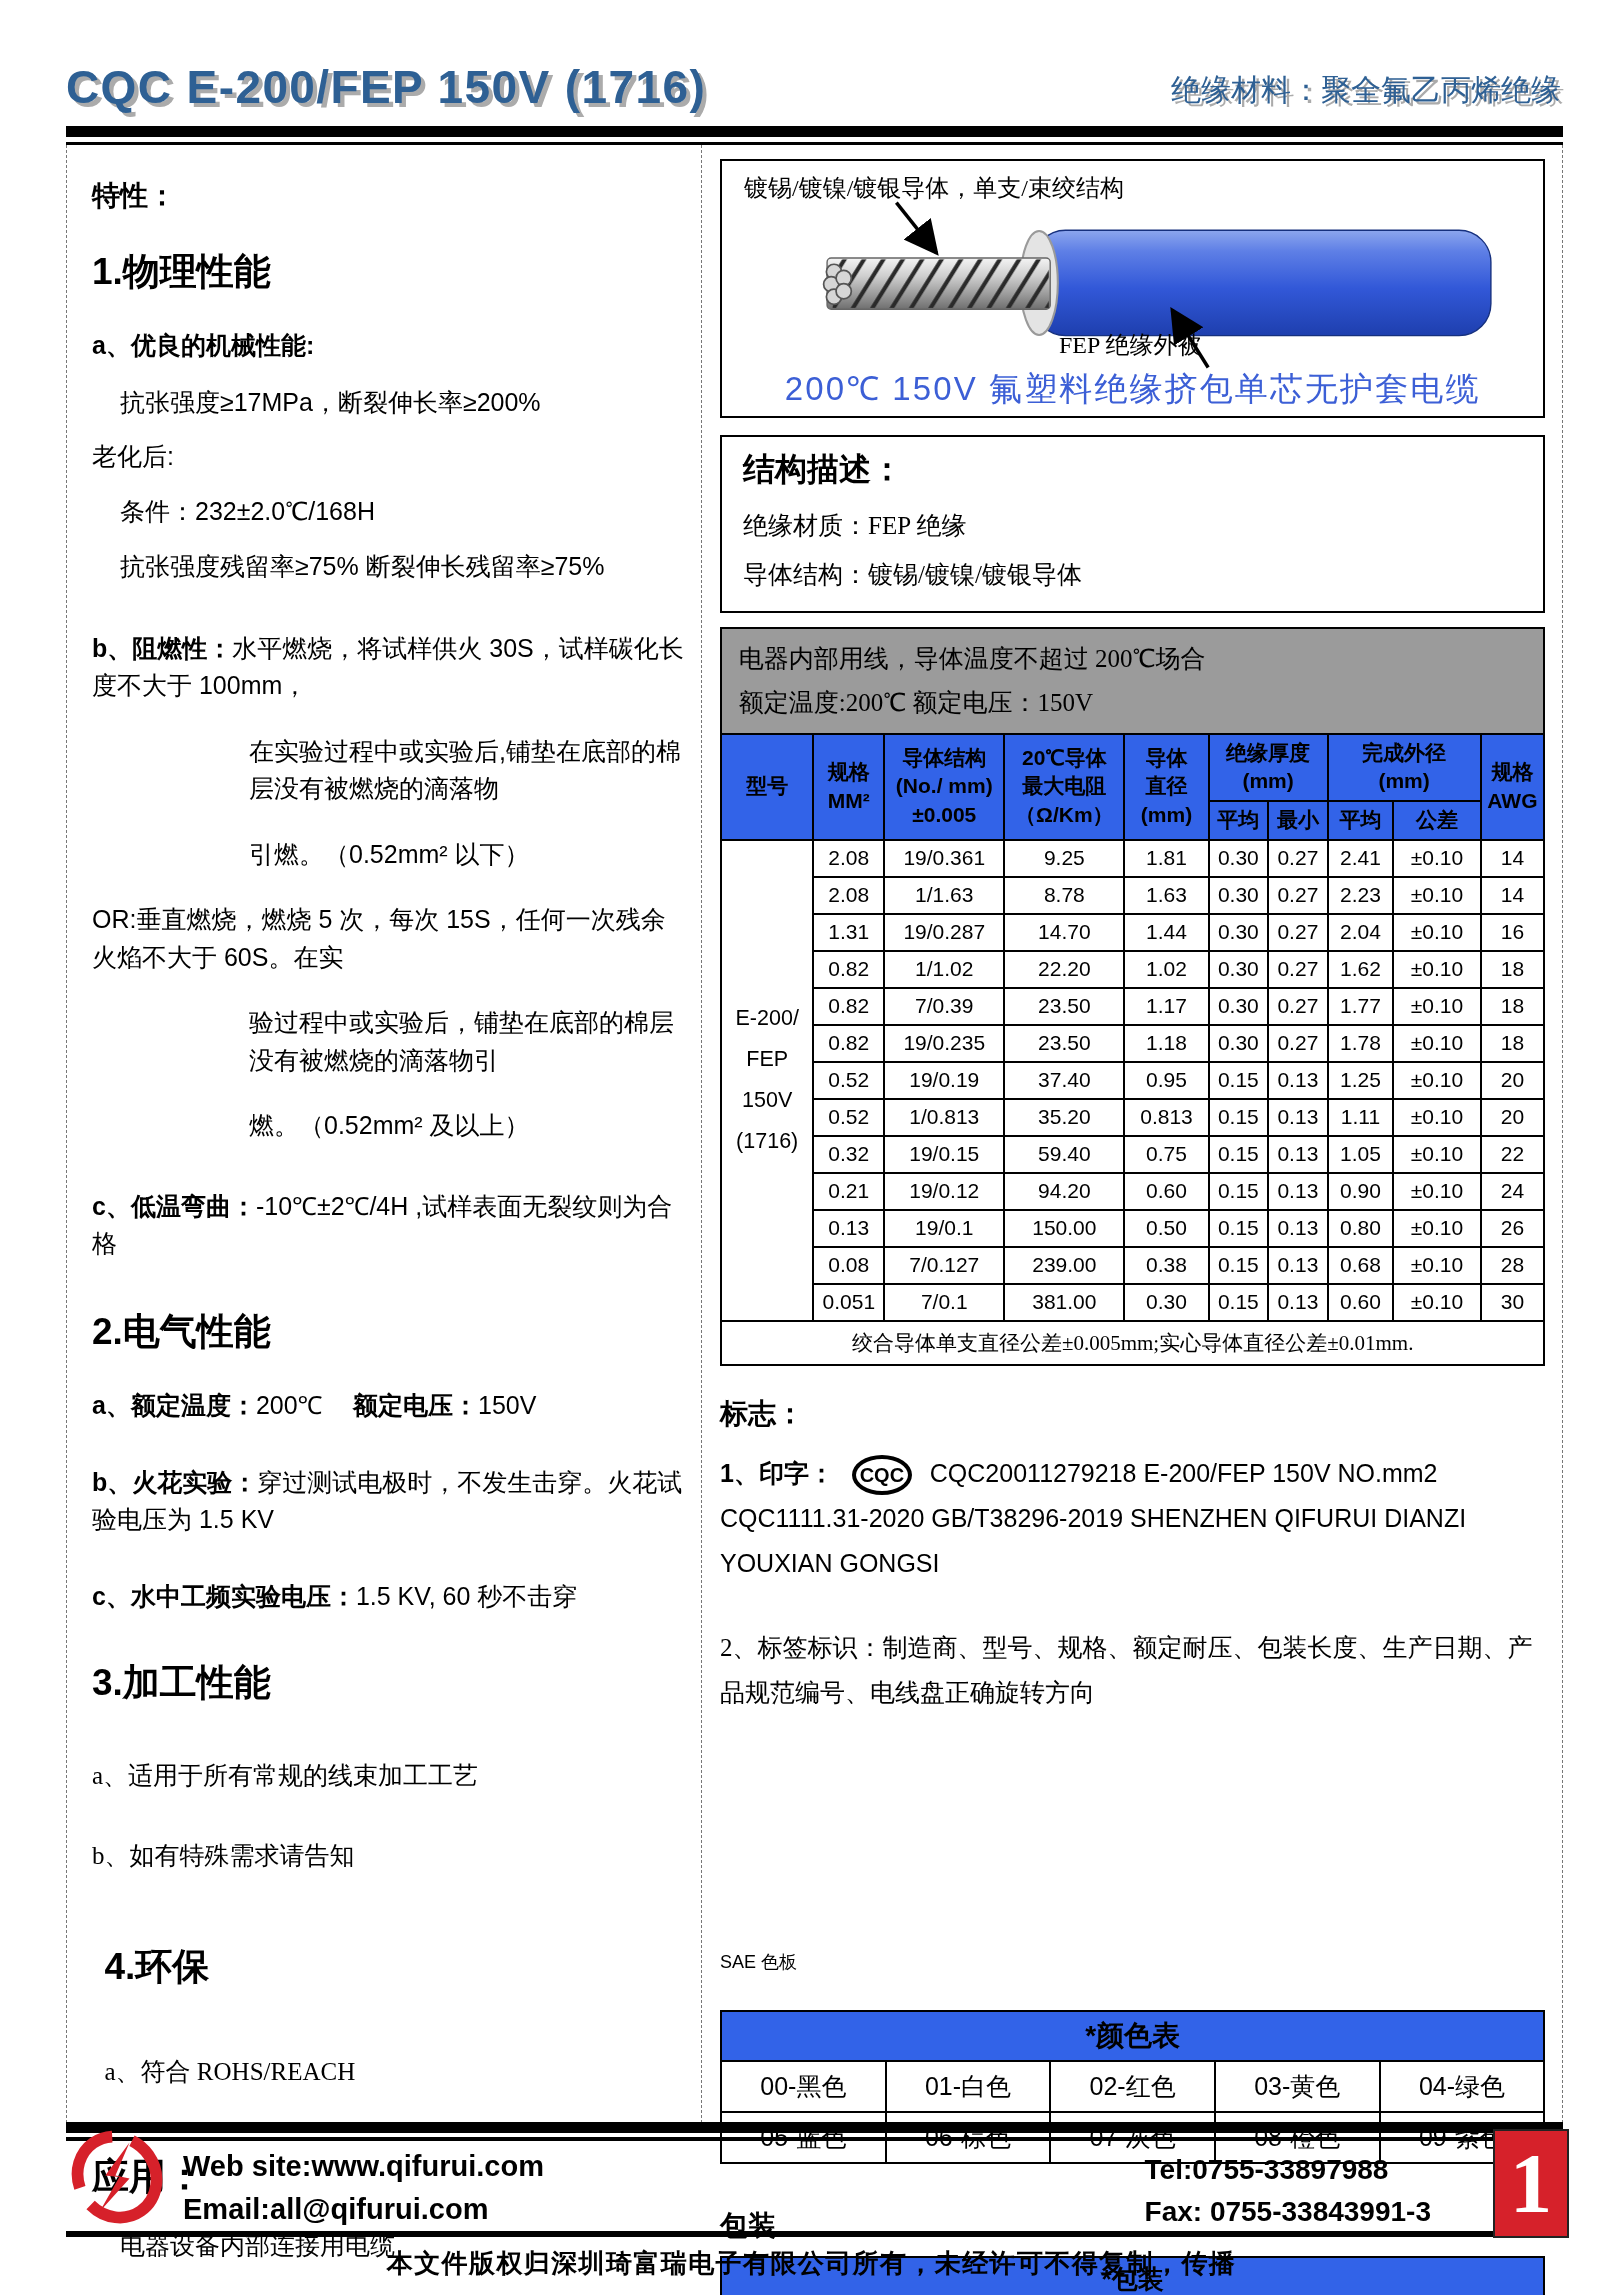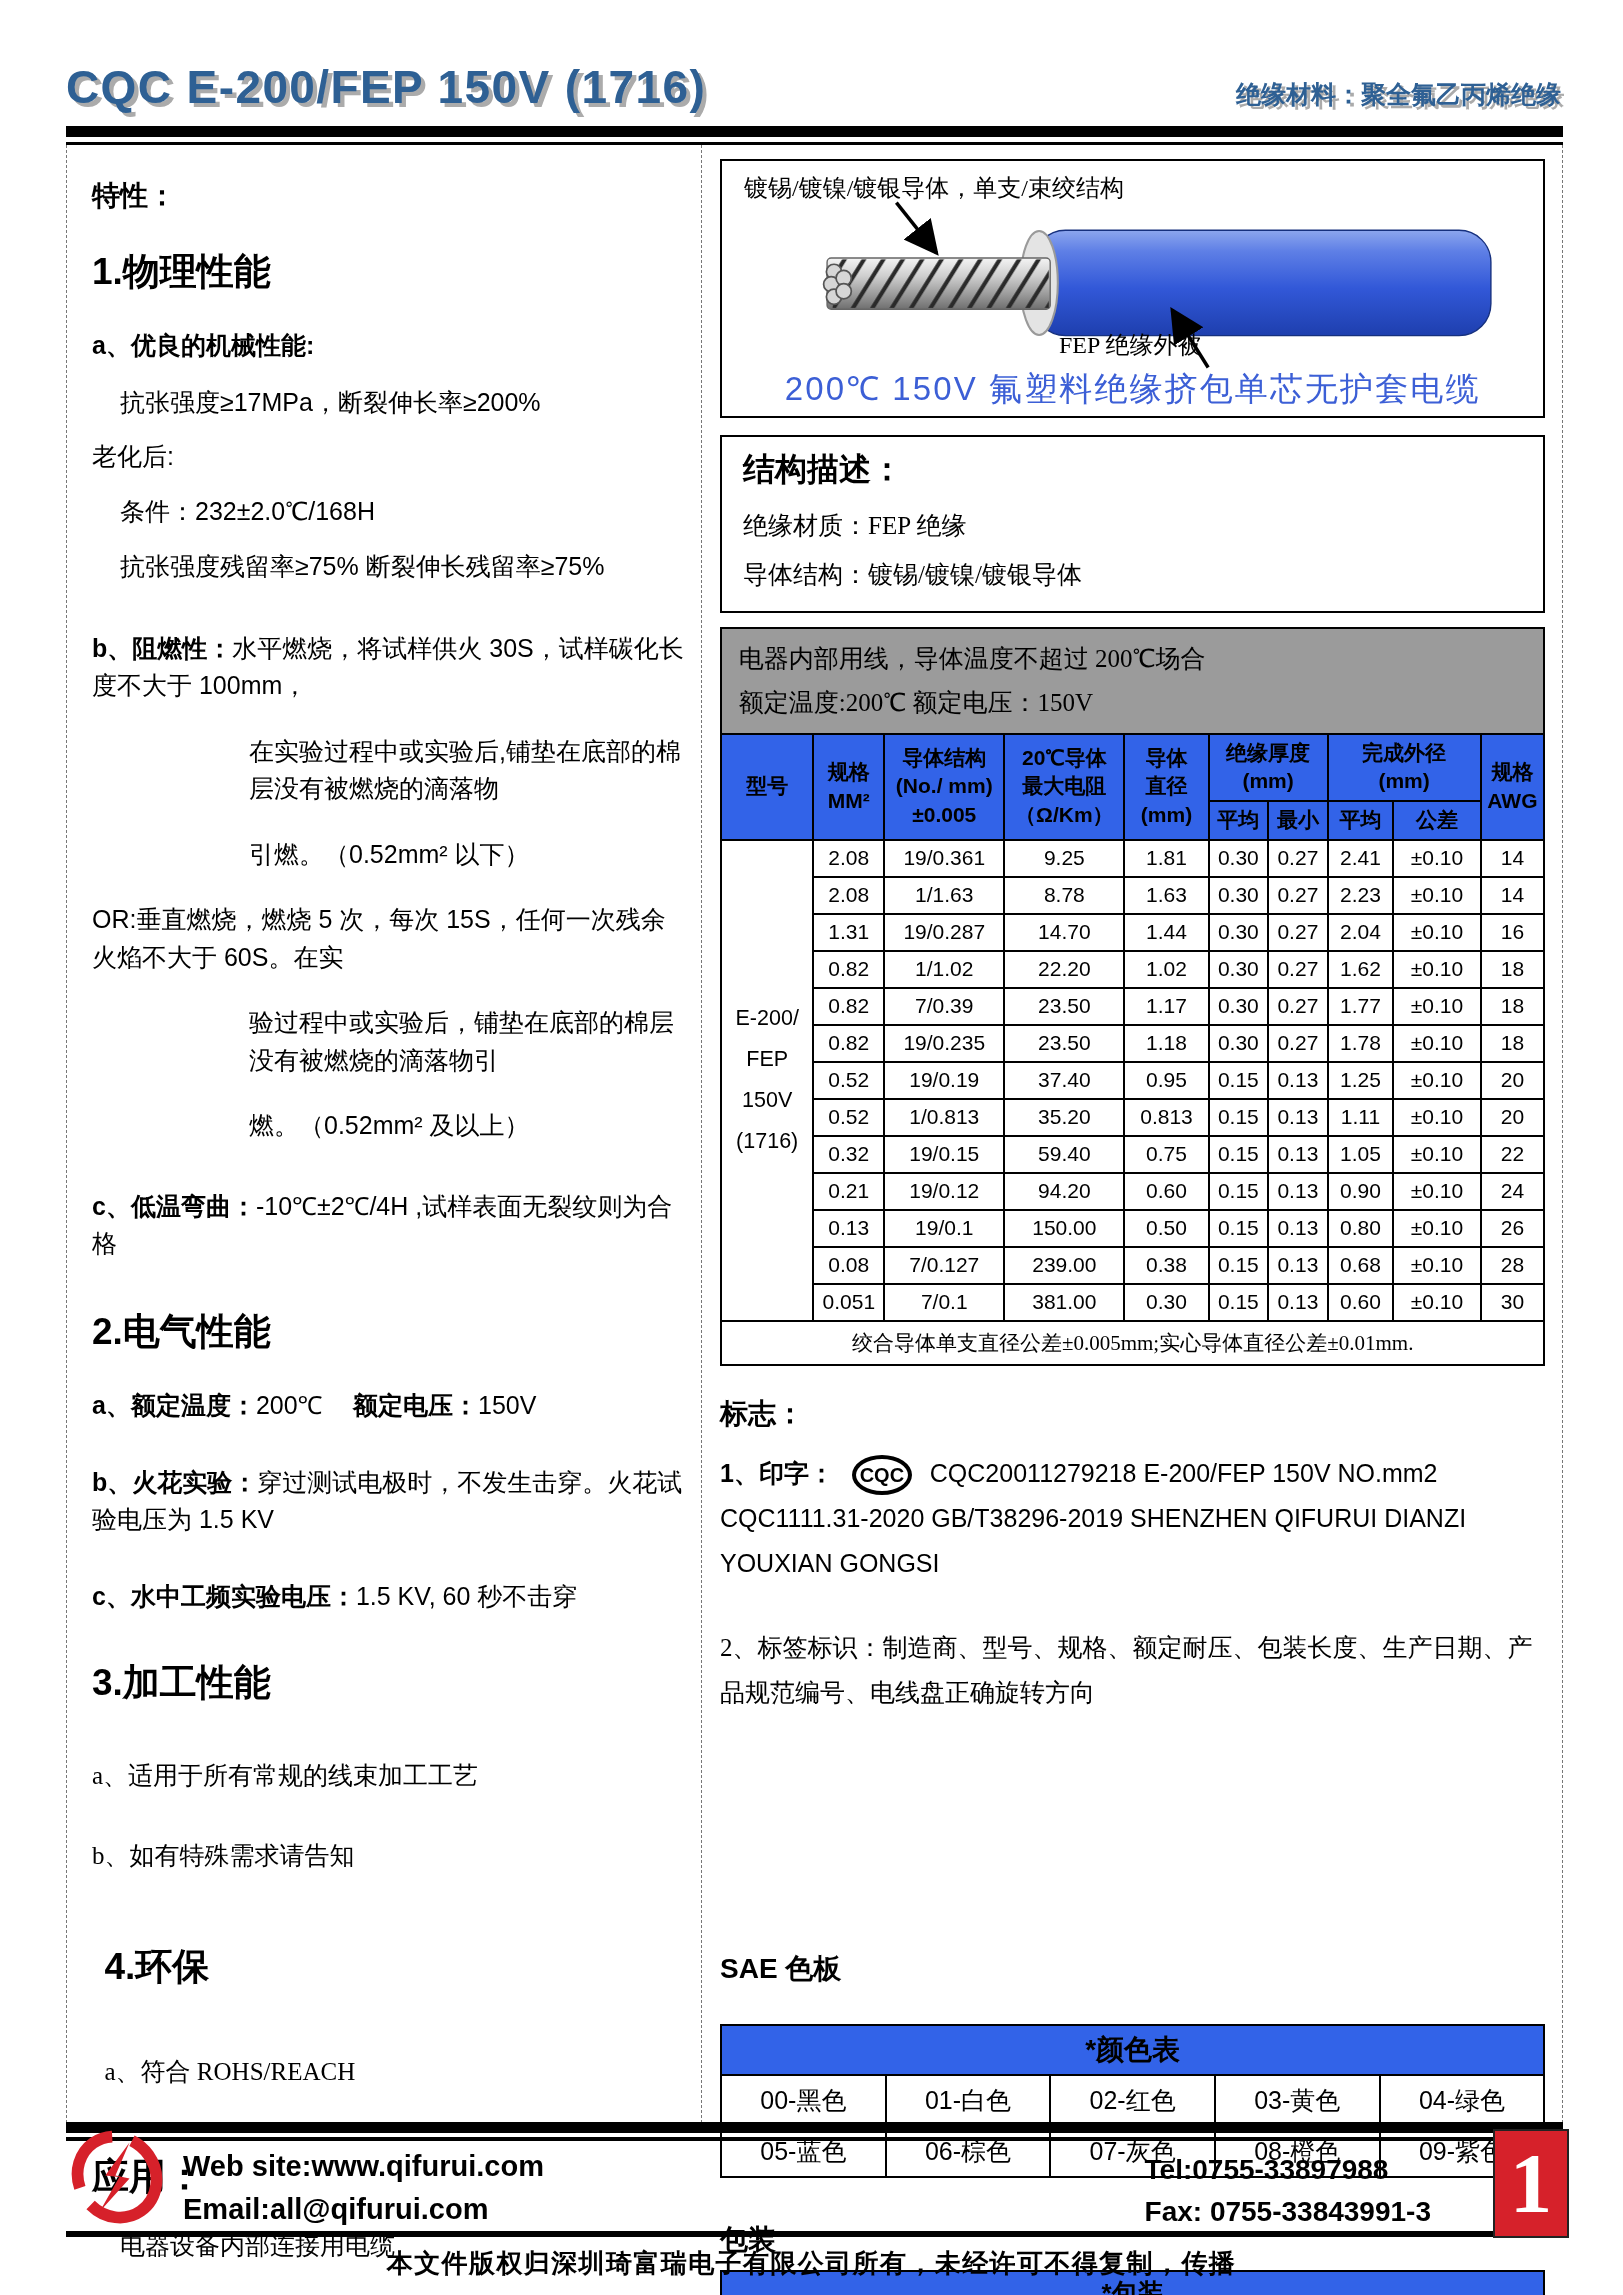--- a/index.html
+++ b/index.html
@@ -1,21 +1,21 @@
 <!DOCTYPE html>
 <html style="--title-blue: #2E6094; --table-blue: #3263E8; --cable-title-blue: #3C5FD6; --change-blue: #1414DC; --brand-red: #D6212A; --note-gray: #9B9B9B; --pkg-note-bg: #DCE4EF;font-size:11px"><head>
 <meta charset="utf-8">
 <style>
   html,body{margin:0;padding:0;background:#e8e8e8;}
   .page{position:relative;width:1623px;height:2295px;background:#fff;margin:0 auto;
         font-family:"Liberation Sans",sans-serif;color:#000;overflow:hidden;}
   
   .hdr{display:flex;justify-content:space-between;align-items:flex-end;padding:60px 62px 4.2px 66px;}
   .hdr-left{font-size:46px;font-weight:bold;color:var(--title-blue);text-shadow:4.2px 3.5px 0 #ababab;letter-spacing:1.4px;}
-  .hdr-right{font-size:25px;font-weight:bold;color:var(--title-blue);text-shadow:3.5px 2.8px 0 #ababab;padding-bottom:2.8px;}
+  .hdr-right{font-size:30px;font-weight:normal;color:var(--title-blue);text-shadow:3.5px 2.8px 0 #ababab;padding-bottom:2.8px;}
   .rule-a{height:11px;background:#000;margin:8.3px 60px 0 66px;}
   .rule-b{height:3.5px;background:#000;margin:4.2px 60px 0 66px;}
   
   .content{display:flex;height:1983px;margin:0 60px 0 66px;border-left:1.4px dashed #777;border-right:1.4px dashed #777;box-sizing:border-box;}
   .col-left{width:635px;flex:none;border-right:1.4px dashed #777;padding:16.7px 11px 0 25px;box-sizing:border-box;}
   .col-right{flex:1;padding:14px 16.7px 0 18px;box-sizing:border-box;}
   .serif{font-family:"Liberation Serif",serif;}
   .b{font-weight:bold;}
   
   .traits{font-size:28px;font-weight:bold;margin-top:15px;}
@@ -37,21 +37,21 @@
   .spec-table{width:100%;table-layout:fixed;}
   .spec-table th{background:var(--table-blue);font-weight:600;font-size:21px;white-space:pre-line;border:2.1px solid #000;padding:4.2px 1.4px;line-height:1.35;}
   .spec-table td{border:2.1px solid #000;text-align:center;font-size:21px;height:35px;padding:0 1.4px;}
   .spec-table .model-cell{white-space:pre-line;font-size:21.5px;line-height:1.9;}
   .spec-foot{font-size:23px;text-align:right;padding:7px 11px !important;font-family:"Liberation Serif",serif;height:auto !important;}
   .marks{margin-top:29px;}
   .marks-h{font-size:28px;font-weight:bold;}
   .marks-p1{font-size:25px;margin:18px 0 0;line-height:1.8;}
   .marks-p2{font-size:25px;margin:39px 0 0;line-height:1.8;font-family:"Liberation Serif",serif;}
   .cqc{display:inline-flex;align-items:center;justify-content:center;border:4.2px solid #000;border-radius:50%;width:60px;height:40px;font-weight:bold;font-size:20px;margin:0 11px;vertical-align:middle;box-sizing:border-box;}
-  .sae-h{margin-top:235px;font-size:28px;font-weight:bold;}
+  .sae-h{margin-top:235px;font-size:18px;font-weight:normal;}
   .color-table{width:100%;margin-top:36px;table-layout:fixed;border-radius:28px;}
   .color-table th{background:var(--table-blue);font-size:28px;font-weight:bold;border:2.1px solid #000;height:46px;}
   .color-table td{border:2.1px solid #000;text-align:center;font-size:25px;height:47px;}
   .pkg-h{margin-top:43px;font-size:28px;font-weight:bold;}
   .pkg-table{width:100%;margin-top:11px;table-layout:fixed;}
   .pkg-table th{background:var(--table-blue);font-size:26px;font-weight:bold;border:2.1px solid #000;height:42px;}
   
   .footer{position:absolute;left:0;right:0;bottom:0;height:173px;}
   .f-rule-a{height:11px;background:#000;margin:0 60px 0 66px;}
   .f-rule-b{height:3.5px;background:#000;margin:4.2px 60px 0 66px;}

